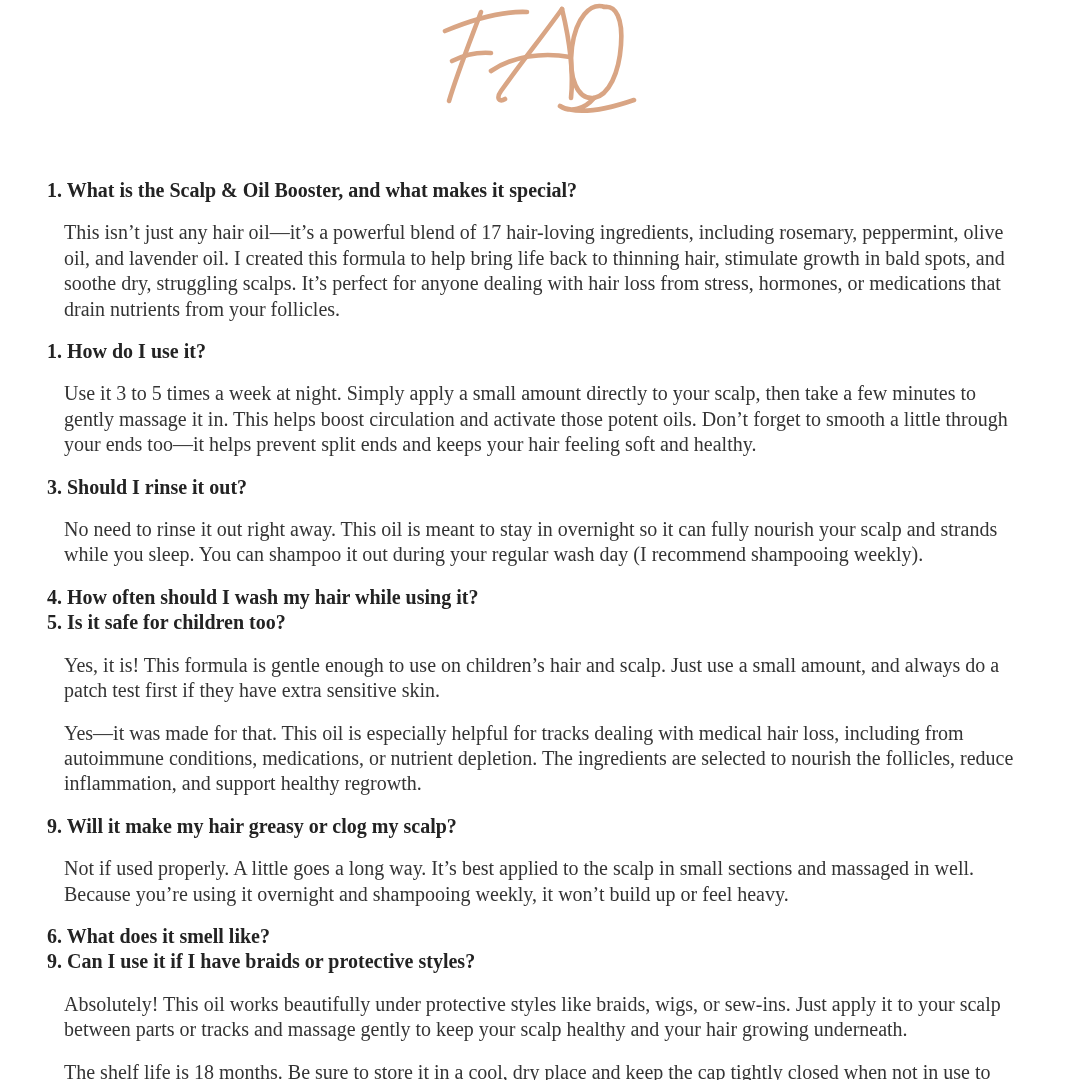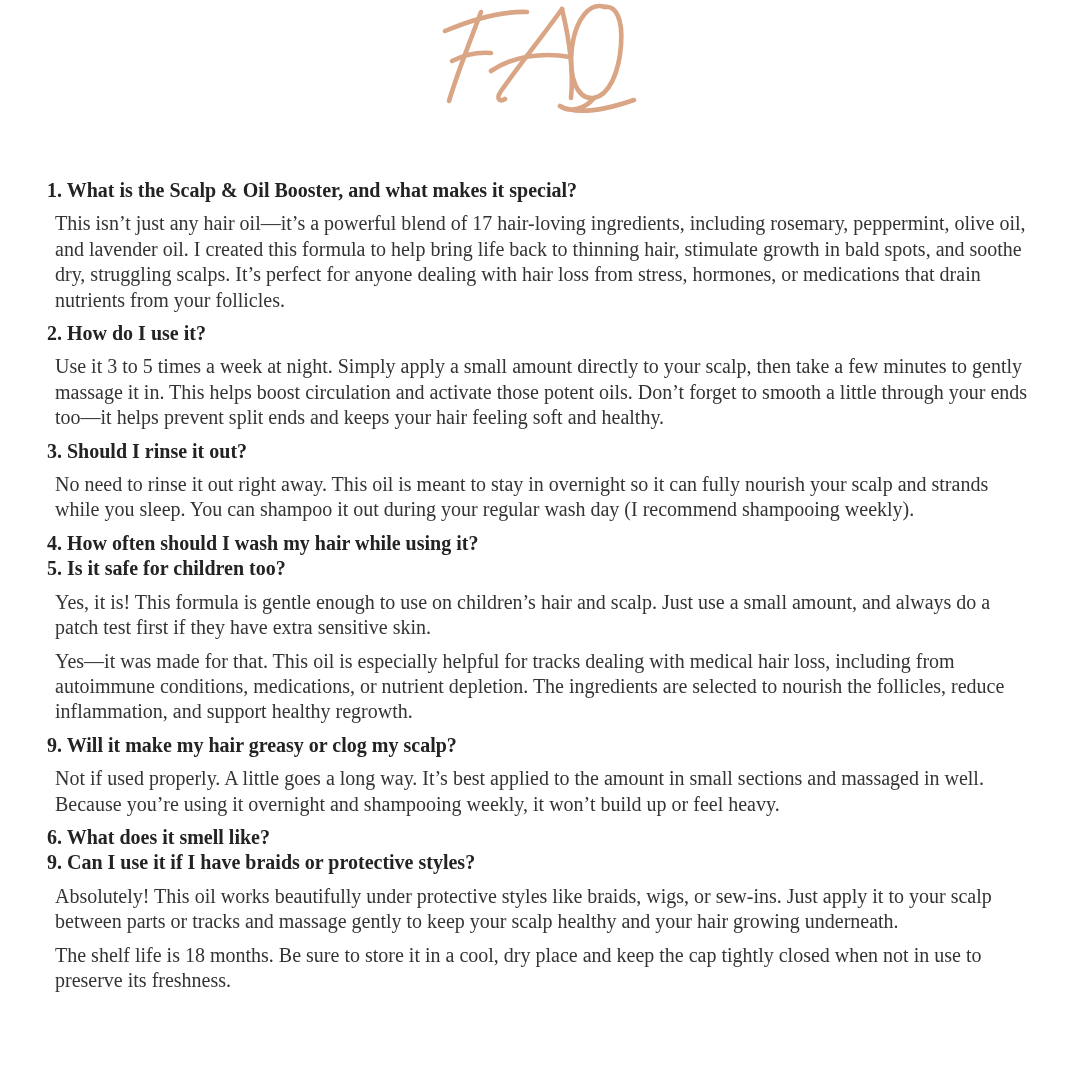--- a/index.html
+++ b/index.html
@@ -40,21 +40,21 @@
   }
   .faq-item{margin:0;}
   .q{
     font-size:20px;
     line-height:25.4px;
     font-weight:700;
     margin:0;
     color:#232323;
   }
   .a{
-    margin:8px;
+    margin:17px;
   }
 </style>
 </head>
 <body style="background: rgb(255, 255, 255);">
 
 <div class="page">
 
   <header class="header">
 
     <svg width="205" height="120" viewBox="440 48 205 120" role="img" aria-label="FAQ">
@@ -72,21 +72,21 @@
     </svg>
   </header>
 
   <main class="faq">
   <section class="faq-item">
     <h2 class="q">1. What is the Scalp &amp; Oil Booster, and what makes it special?</h2>
     <p class="a">This isn’t just any hair oil—it’s a powerful blend of 17 hair-loving ingredients, including rosemary, peppermint, olive oil, and lavender oil. I created this formula to help bring life back to thinning hair, stimulate growth in bald spots, and soothe dry, struggling scalps. It’s perfect for anyone dealing with hair loss from stress, hormones, or medications that drain nutrients from your follicles.</p>
   </section>
 
   <section class="faq-item">
-    <h2 class="q">2. How do I use it?</h2>
+    <h2 class="q">1. How do I use it?</h2>
     <p class="a">Use it 3 to 5 times a week at night. Simply apply a small amount directly to your scalp, then take a few minutes to gently massage it in. This helps boost circulation and activate those potent oils. Don’t forget to smooth a little through your ends too—it helps prevent split ends and keeps your hair feeling soft and healthy.</p>
   </section>
 
   <section class="faq-item">
     <h2 class="q">3. Should I rinse it out?</h2>
     <p class="a">No need to rinse it out right away. This oil is meant to stay in overnight so it can fully nourish your scalp and strands while you sleep. You can shampoo it out during your regular wash day (I recommend shampooing weekly).</p>
   </section>
 
   <section class="faq-item">
     <h2 class="q">4. How often should I wash my hair while using it?</h2>
@@ -96,21 +96,21 @@
     <h2 class="q">5. Is it safe for children too?</h2>
     <p class="a">Yes, it is! This formula is gentle enough to use on children’s hair and scalp. Just use a small amount, and always do a patch test first if they have extra sensitive skin.</p>
   </section>
 
   <section class="faq-item">
     <p class="a">Yes—it was made for that. This oil is especially helpful for tracks dealing with medical hair loss, including from autoimmune conditions, medications, or nutrient depletion. The ingredients are selected to nourish the follicles, reduce inflammation, and support healthy regrowth.</p>
   </section>
 
   <section class="faq-item">
     <h2 class="q">9. Will it make my hair greasy or clog my scalp?</h2>
-    <p class="a">Not if used properly. A little goes a long way. It’s best applied to the amount in small sections and massaged in well. Because you’re using it overnight and shampooing weekly, it won’t build up or feel heavy.</p>
+    <p class="a">Not if used properly. A little goes a long way. It’s best applied to the scalp in small sections and massaged in well. Because you’re using it overnight and shampooing weekly, it won’t build up or feel heavy.</p>
   </section>
 
   <section class="faq-item">
     <h2 class="q">6. What does it smell like?</h2>
   </section>
 
   <section class="faq-item">
     <h2 class="q">9. Can I use it if I have braids or protective styles?</h2>
     <p class="a">Absolutely! This oil works beautifully under protective styles like braids, wigs, or sew-ins. Just apply it to your scalp between parts or tracks and massage gently to keep your scalp healthy and your hair growing underneath.</p>
   </section>

